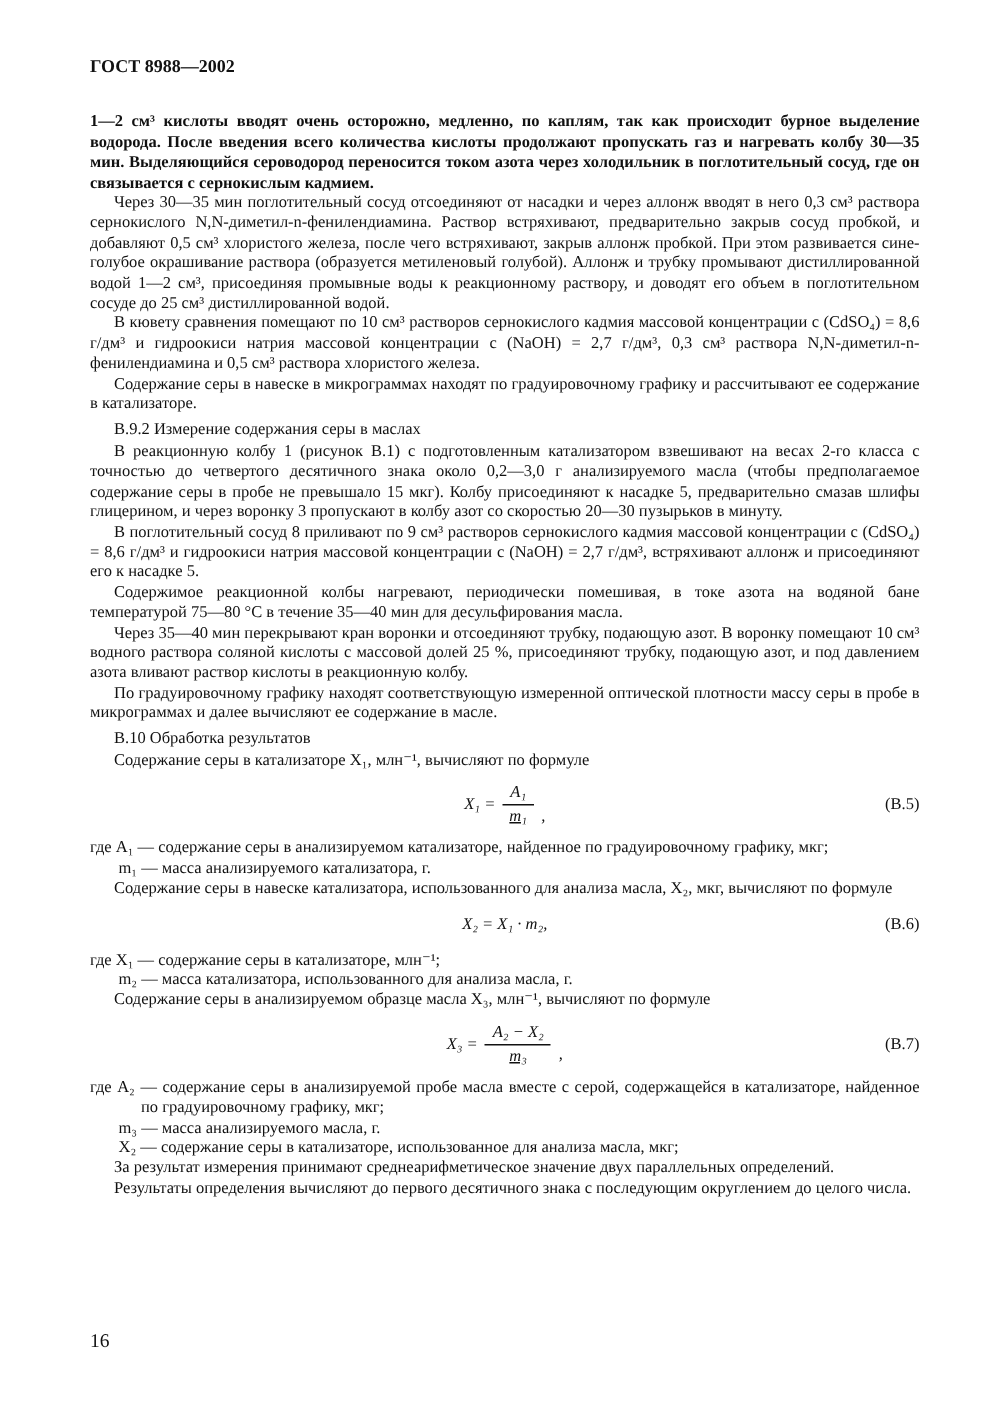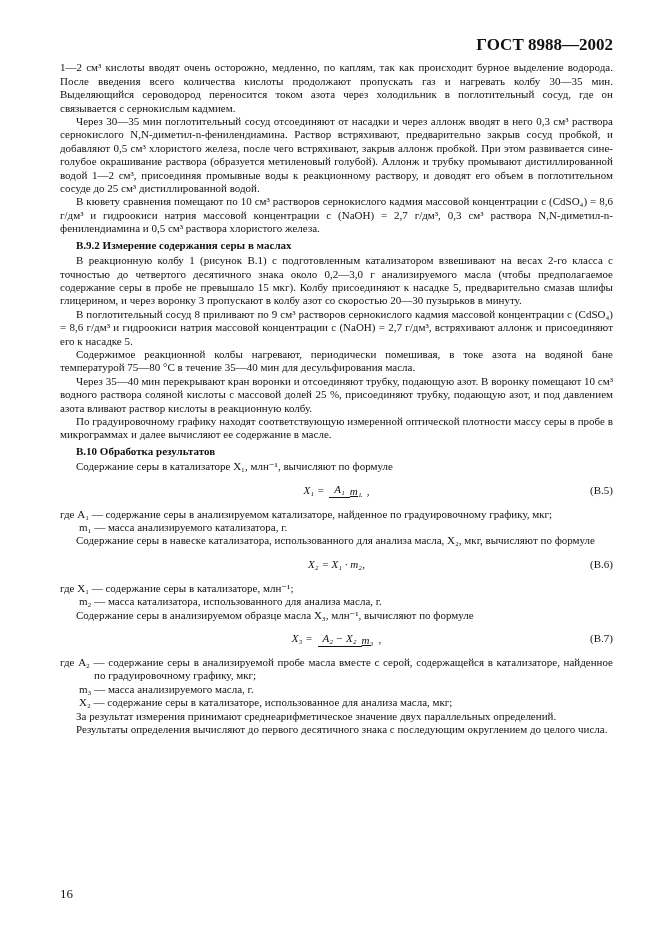--- a/index.html
+++ b/index.html
@@ -11,32 +11,31 @@
     box-sizing: border-box;
     font-family: "Liberation Serif", "DejaVu Serif", serif;
     font-size: 11px;
     line-height: 13.4px;
     color: #111111;
     padding: 38px 48px 0 60px;
     overflow: hidden;
   }
   .doc-header {
     font-weight: bold;
-    font-size: 17px;
-    margin-bottom: 10px;
-    text-align: right;
+    font-size: 12px;
+    margin-bottom: 24px;
   }
   .p {
     margin: 0;
     text-align: justify;
     text-indent: 16px;
   }
-  .p.cont { text-indent: 0; }
+  .p.cont { text-indent: 0; font-weight: bold; }
   .heading {
-    font-weight: bold;
+    font-weight: normal;
     margin: 3px 0 2px 0;
   }
   .def-first {
     margin: 0;
     text-align: justify;
     padding-left: 34px;
     text-indent: -34px;
   }
   .def-sub {
     margin: 0;
@@ -52,22 +51,22 @@
     min-height: 18px;
   }
   .formula {
     font-style: italic;
     display: inline-flex;
     align-items: center;
     gap: 5px;
   }
   .frac {
     display: inline-flex;
-    flex-direction: row;
-    align-items: flex-end;
+    flex-direction: column;
+    align-items: center;
     line-height: 13px;
   }
   .frac .num { border-bottom: 1px solid #111; padding: 0 5px 1px 5px; }
   .frac .den { padding-top: 1px; text-decoration: underline; }
   .f-tail { align-self: flex-end; }
   .f-label {
     position: absolute;
     right: 0;
     font-style: normal;
   }
@@ -84,20 +83,21 @@
 <div class="page">
 
   <div class="doc-header">
     <span>ГОСТ 8988—2002</span>
   </div>
 
   <div class="doc-body">
     <p class="p cont">1—2 см³ кислоты вводят очень осторожно, медленно, по каплям, так как происходит бурное выделение водорода. После введения всего количества кислоты продолжают пропускать газ и нагревать колбу 30—35 мин. Выделяющийся сероводород переносится током азота через холодильник в поглотительный сосуд, где он связывается с сернокислым кадмием.</p>
     <p class="p">Через 30—35 мин поглотительный сосуд отсоединяют от насадки и через аллонж вводят в него 0,3 см³ раствора сернокислого N,N-диметил-n-фенилендиамина. Раствор встряхивают, предварительно закрыв сосуд пробкой, и добавляют 0,5 см³ хлористого железа, после чего встряхивают, закрыв аллонж пробкой. При этом развивается сине-голубое окрашивание раствора (образуется метиленовый голубой). Аллонж и трубку промывают дистиллированной водой 1—2 см³, присоединяя промывные воды к реакционному раствору, и доводят его объем в поглотительном сосуде до 25 см³ дистиллированной водой.</p>
     <p class="p">В кювету сравнения помещают по 10 см³ растворов сернокислого кадмия массовой концентрации с (CdSO₄) = 8,6 г/дм³ и гидроокиси натрия массовой концентрации с (NaOH) = 2,7 г/дм³, 0,3 см³ раствора N,N-диметил-n-фенилендиамина и 0,5 см³ раствора хлористого железа.</p>
+    <p class="p">Содержание серы в навеске в микрограммах находят по градуировочному графику и рассчитывают ее содержание в катализаторе.</p>
 
     <p class="p heading">В.9.2 Измерение содержания серы в маслах</p>
 
     <p class="p">В реакционную колбу 1 (рисунок В.1) с подготовленным катализатором взвешивают на весах 2-го класса с точностью до четвертого десятичного знака около 0,2—3,0 г анализируемого масла (чтобы предполагаемое содержание серы в пробе не превышало 15 мкг). Колбу присоединяют к насадке 5, предварительно смазав шлифы глицерином, и через воронку 3 пропускают в колбу азот со скоростью 20—30 пузырьков в минуту.</p>
     <p class="p">В поглотительный сосуд 8 приливают по 9 см³ растворов сернокислого кадмия массовой концентрации с (CdSO₄) = 8,6 г/дм³ и гидроокиси натрия массовой концентрации с (NaOH) = 2,7 г/дм³, встряхивают аллонж и присоединяют его к насадке 5.</p>
     <p class="p">Содержимое реакционной колбы нагревают, периодически помешивая, в токе азота на водяной бане температурой 75—80 °С в течение 35—40 мин для десульфирования масла.</p>
     <p class="p">Через 35—40 мин перекрывают кран воронки и отсоединяют трубку, подающую азот. В воронку помещают 10 см³ водного раствора соляной кислоты с массовой долей 25 %, присоединяют трубку, подающую азот, и под давлением азота вливают раствор кислоты в реакционную колбу.</p>
     <p class="p">По градуировочному графику находят соответствующую измеренной оптической плотности массу серы в пробе в микрограммах и далее вычисляют ее содержание в масле.</p>
 
     <p class="p heading">В.10 Обработка результатов</p>

